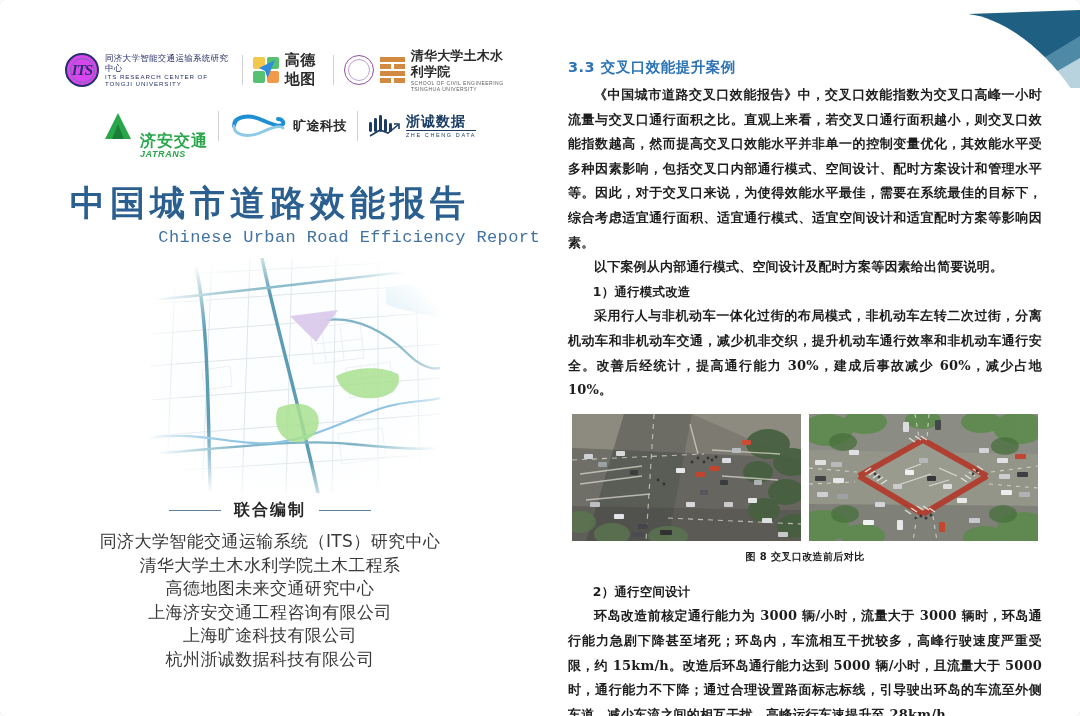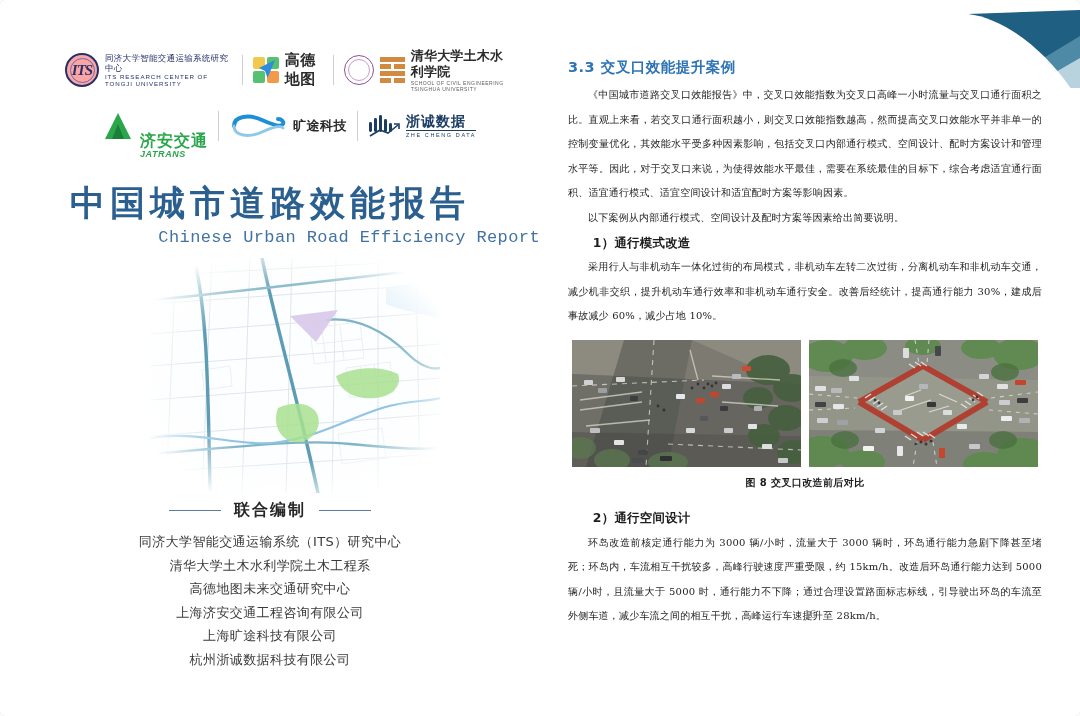--- a/index.html
+++ b/index.html
@@ -54,21 +54,21 @@
     height: 30px;
     background: #cfcfd4;
     flex: none;
   }
 
   
   .seal-its {
     width: 34px; height: 34px; flex: none;
     border-radius: 50%;
     border: 2px solid #28306b;
-    background: #fca5a5;
+    background: #d946ef;
     position: relative;
     box-sizing: border-box;
   }
   .seal-its::before {
     content: "";
     position: absolute;
     inset: 2.5px;
     border-radius: 50%;
     border: 1px solid #6a72a3;
   }
@@ -189,21 +189,21 @@
   }
   #credits-list {
     position: absolute;
     left: 0; top: 530px;
     width: 540px;
     text-align: center;
   }
   #credits-list li {
     list-style: none;
     font-family: "DejaVu Sans", sans-serif;
-    font-size: 13px;
+    font-size: 17px;
     color: #3a3a3a;
     line-height: 23.5px;
     letter-spacing: .4px;
   }
   #credits-list { margin: 0; padding: 0; }
 
   
   #content {
     position: absolute;
     left: 540px; top: 0;
@@ -227,26 +227,27 @@
     font-family: "DejaVu Sans", sans-serif;
     font-size: 14.5px;
     font-weight: bold;
     color: #2e74b5;
     letter-spacing: .5px;
   }
 
   p.body {
     margin: 0;
     font-family: "DejaVu Serif", "Liberation Serif", serif;
-    font-size: 10px;
+    font-size: 13px;
     line-height: 24.6px;
     color: #1d1d1d;
     text-align: justify;
     text-indent: 2em;
     letter-spacing: .2px;
+    font-weight: bold;
   }
 
   p.listitem {
     margin: 0;
     font-family: "DejaVu Sans", sans-serif;
     font-size: 12.4px;
     font-weight: bold;
     line-height: 24.6px;
     color: #1d1d1d;
     text-indent: 2em;

